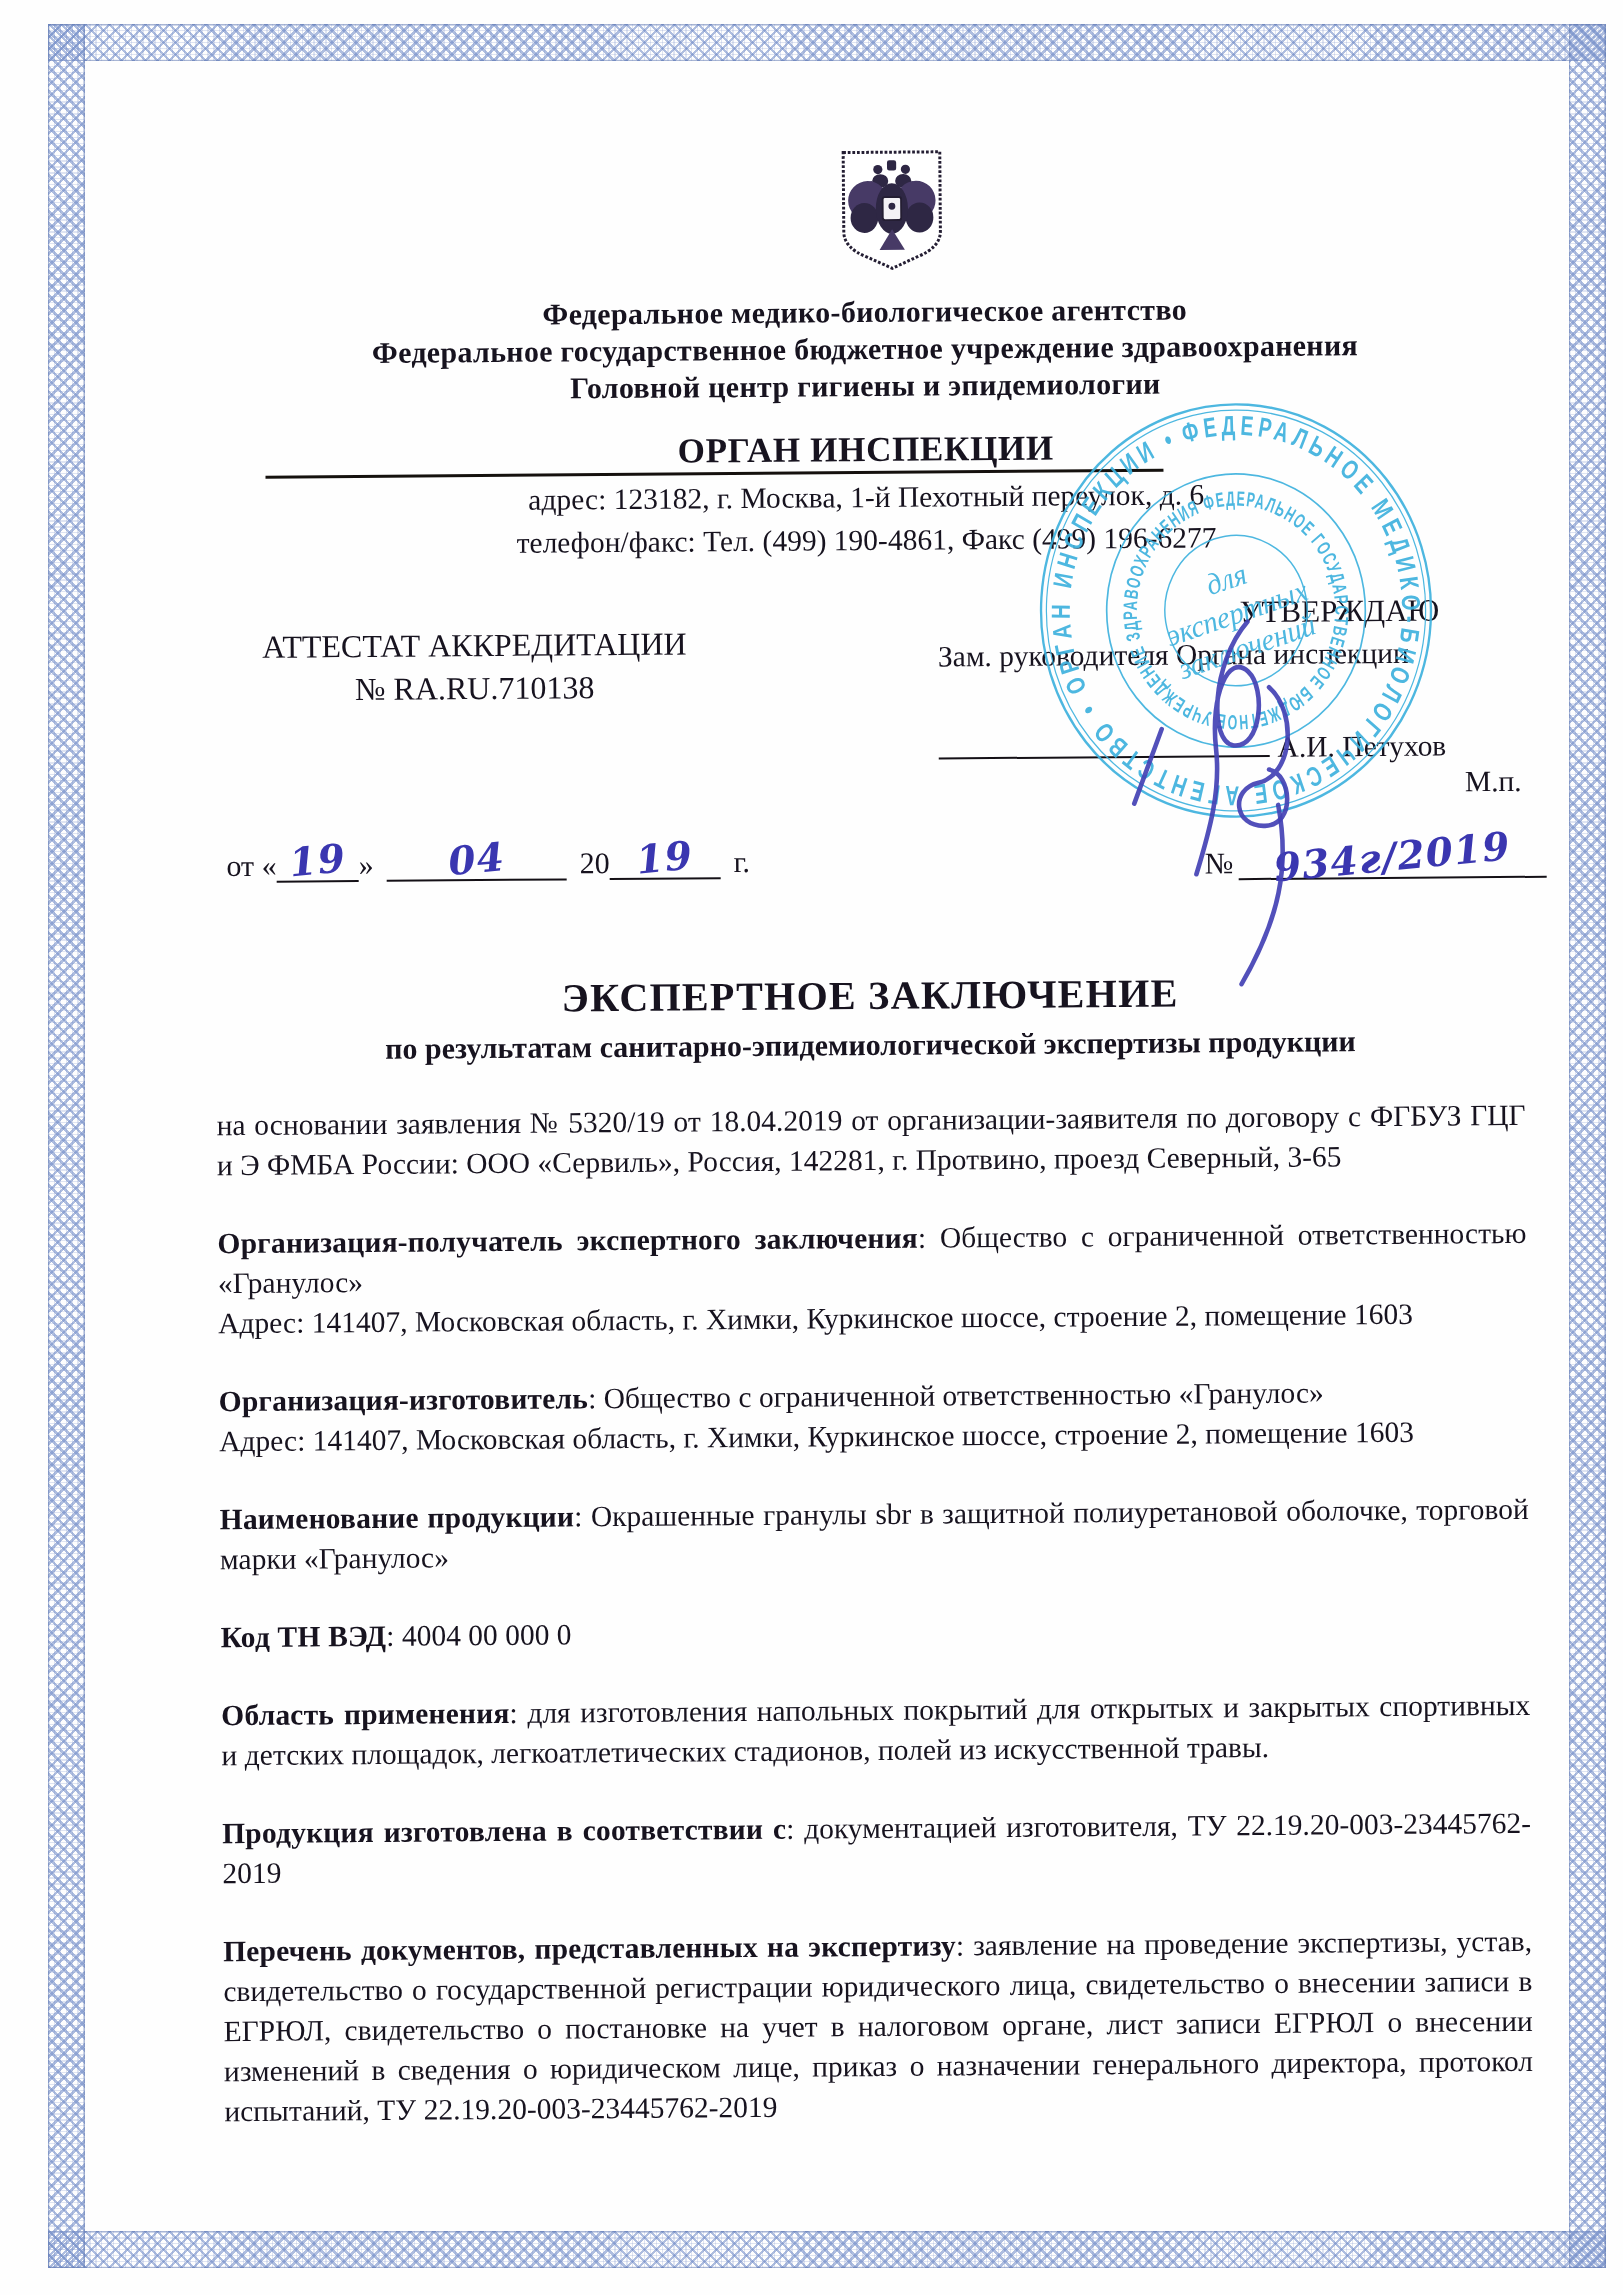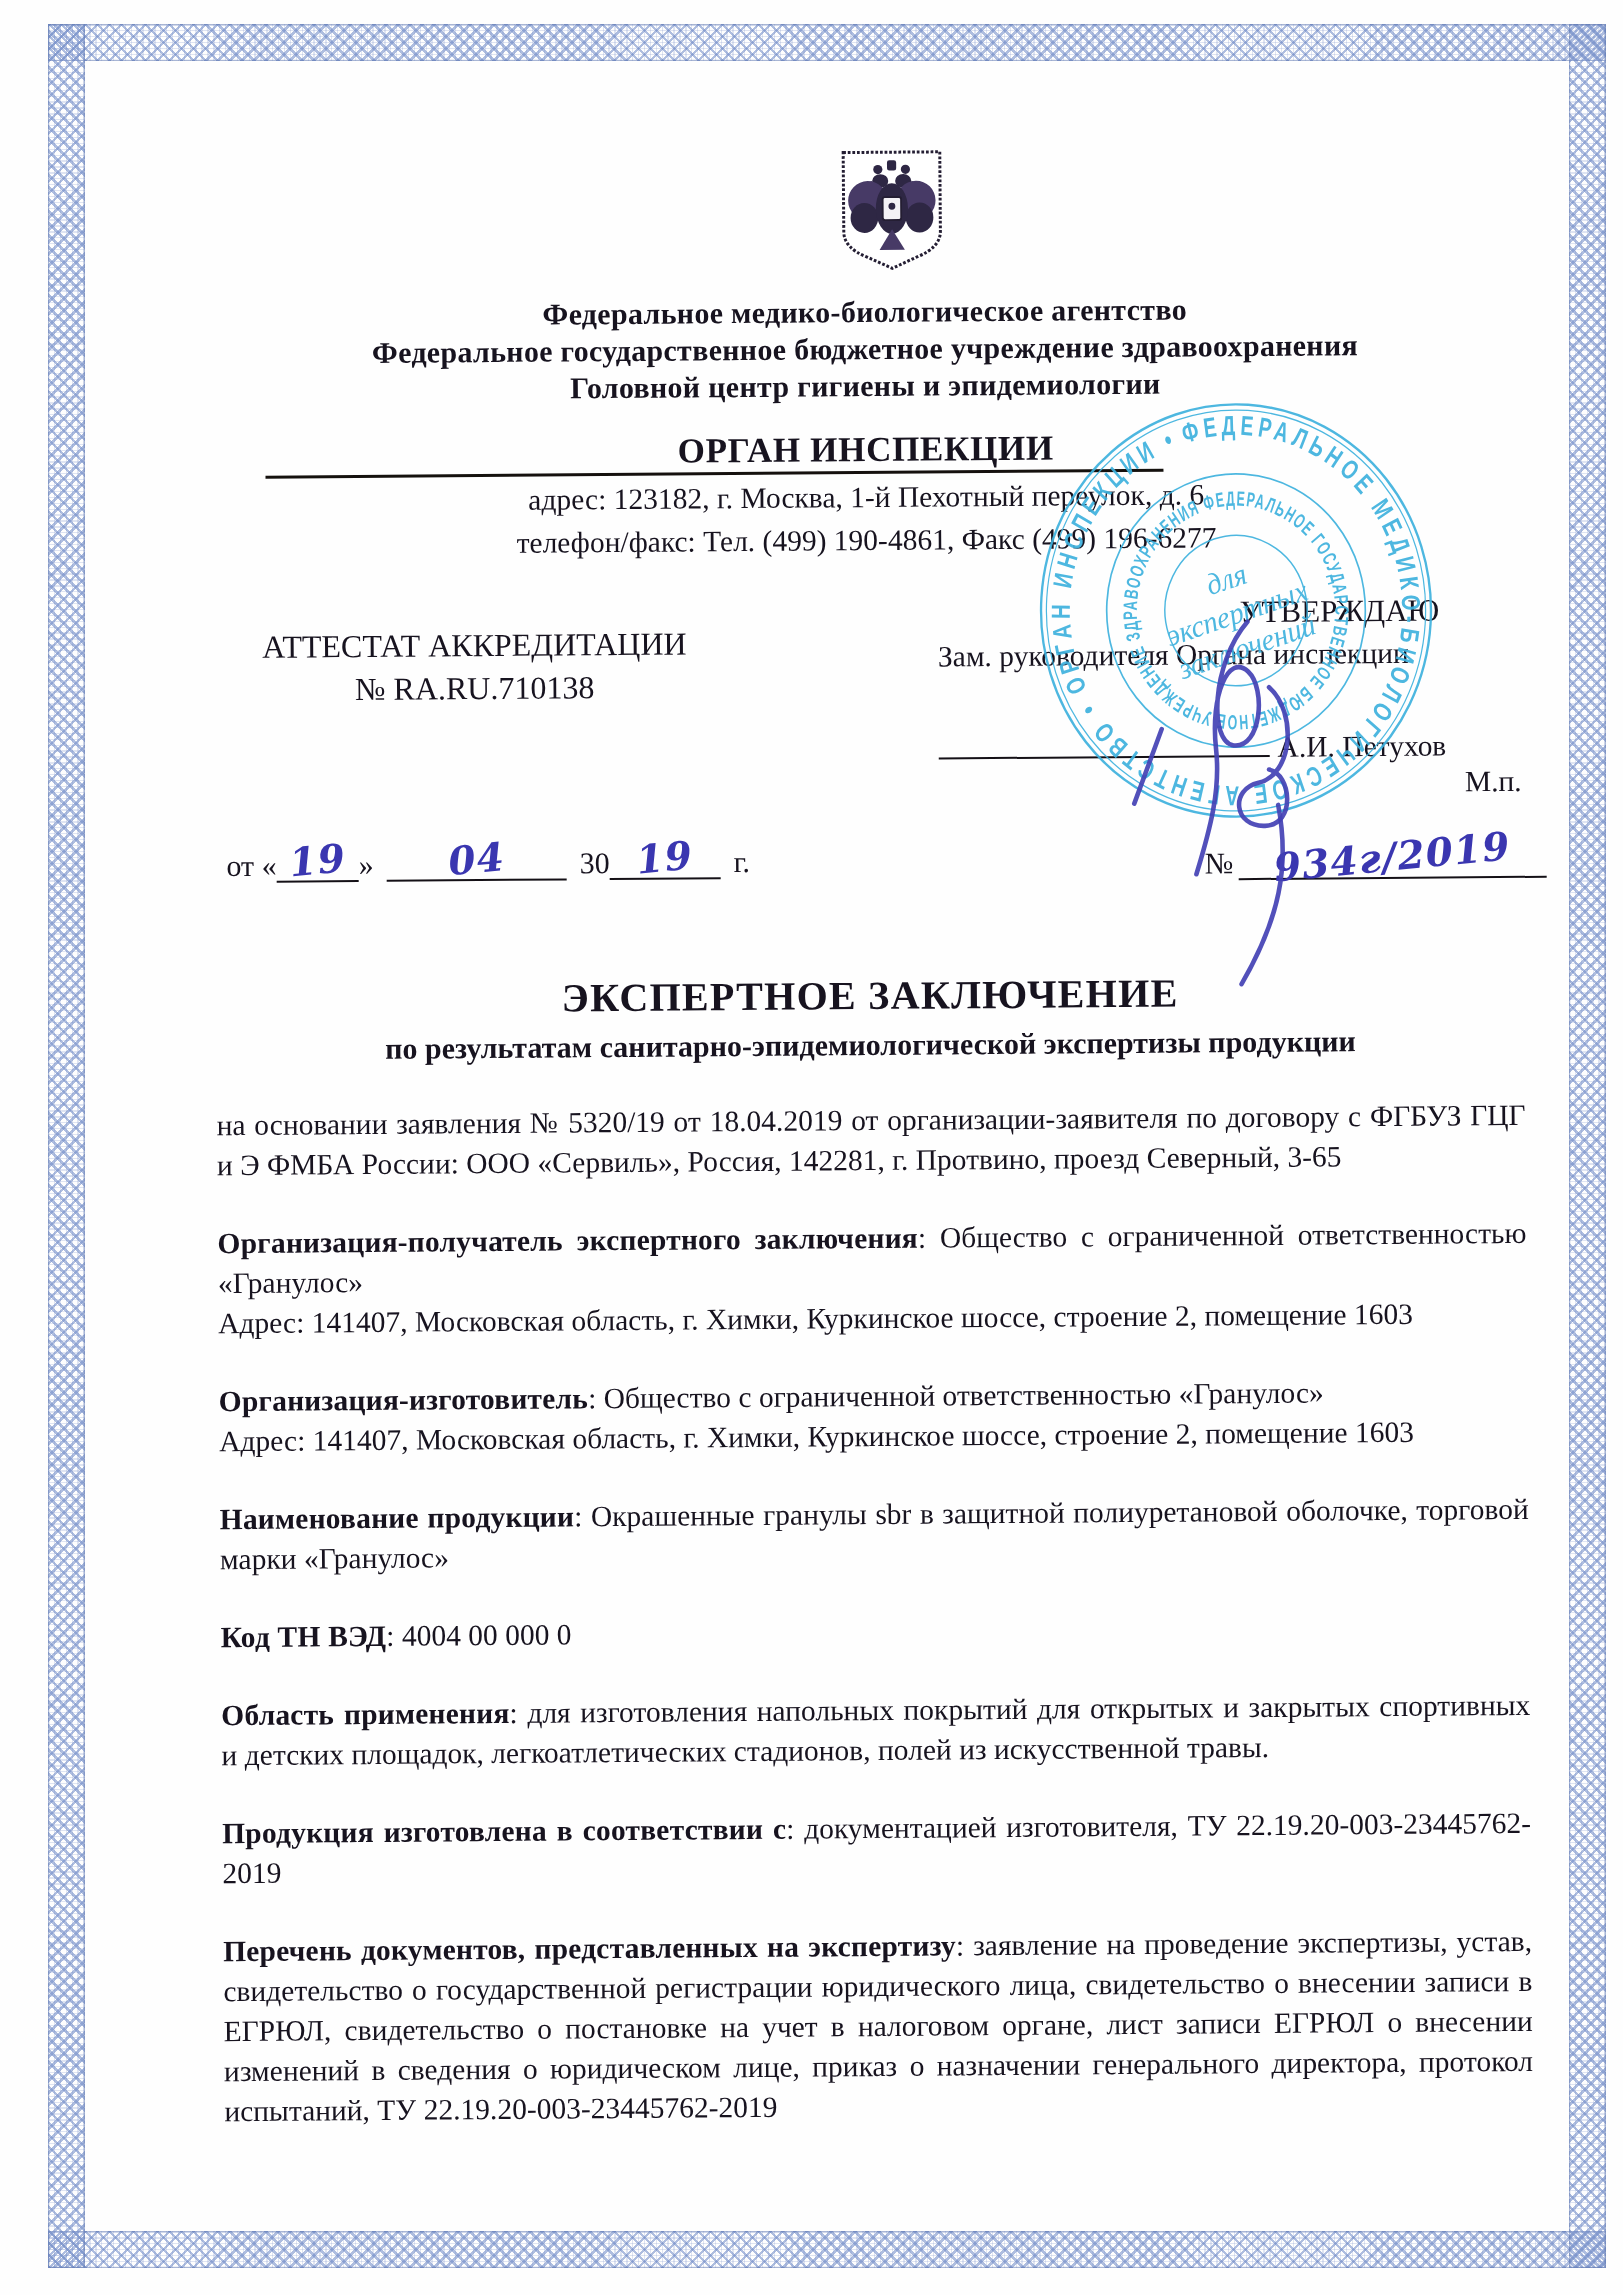--- a/index.html
+++ b/index.html
@@ -143,21 +143,21 @@
         <div class="zam">Зам. руководителя Органа инспекции</div>
         <div class="sig-row">
           <span class="sig-line"></span><span class="sig-name">А.И. Петухов</span>
         </div>
         <div class="mp">М.п.</div>
       </div>
     </div>
 
     <div class="date-num-row">
       <div class="date-left">
-        <span>от «</span><span class="u w120"><span class="hand">19</span></span><span>»</span><span class="gap20"></span><span class="u w280"><span class="hand">04</span></span><span class="gap20"></span><span>30</span><span class="u w170"><span class="hand">19</span></span><span class="gap20"></span><span>г.</span>
+        <span>от «</span><span class="u w120"><span class="hand">19</span></span><span>»</span><span class="gap20"></span><span class="u w280"><span class="hand">04</span></span><span class="gap20"></span><span>20</span><span class="u w170"><span class="hand">19</span></span><span class="gap20"></span><span>г.</span>
       </div>
       <div class="num-right">
         <span>№</span><span class="gap8"></span><span class="u w470"><span class="hand">934г/2019</span></span>
       </div>
     </div>
 
     <div class="doc-title">ЭКСПЕРТНОЕ ЗАКЛЮЧЕНИЕ</div>
     <div class="doc-subtitle">по результатам санитарно-эпидемиологической экспертизы продукции</div>
 
     <p class="para">на основании заявления № 5320/19 от 18.04.2019 от организации-заявителя по договору с ФГБУЗ ГЦГ и Э ФМБА России: ООО «Сервиль», Россия, 142281, г. Протвино, проезд Северный, 3-65</p>

